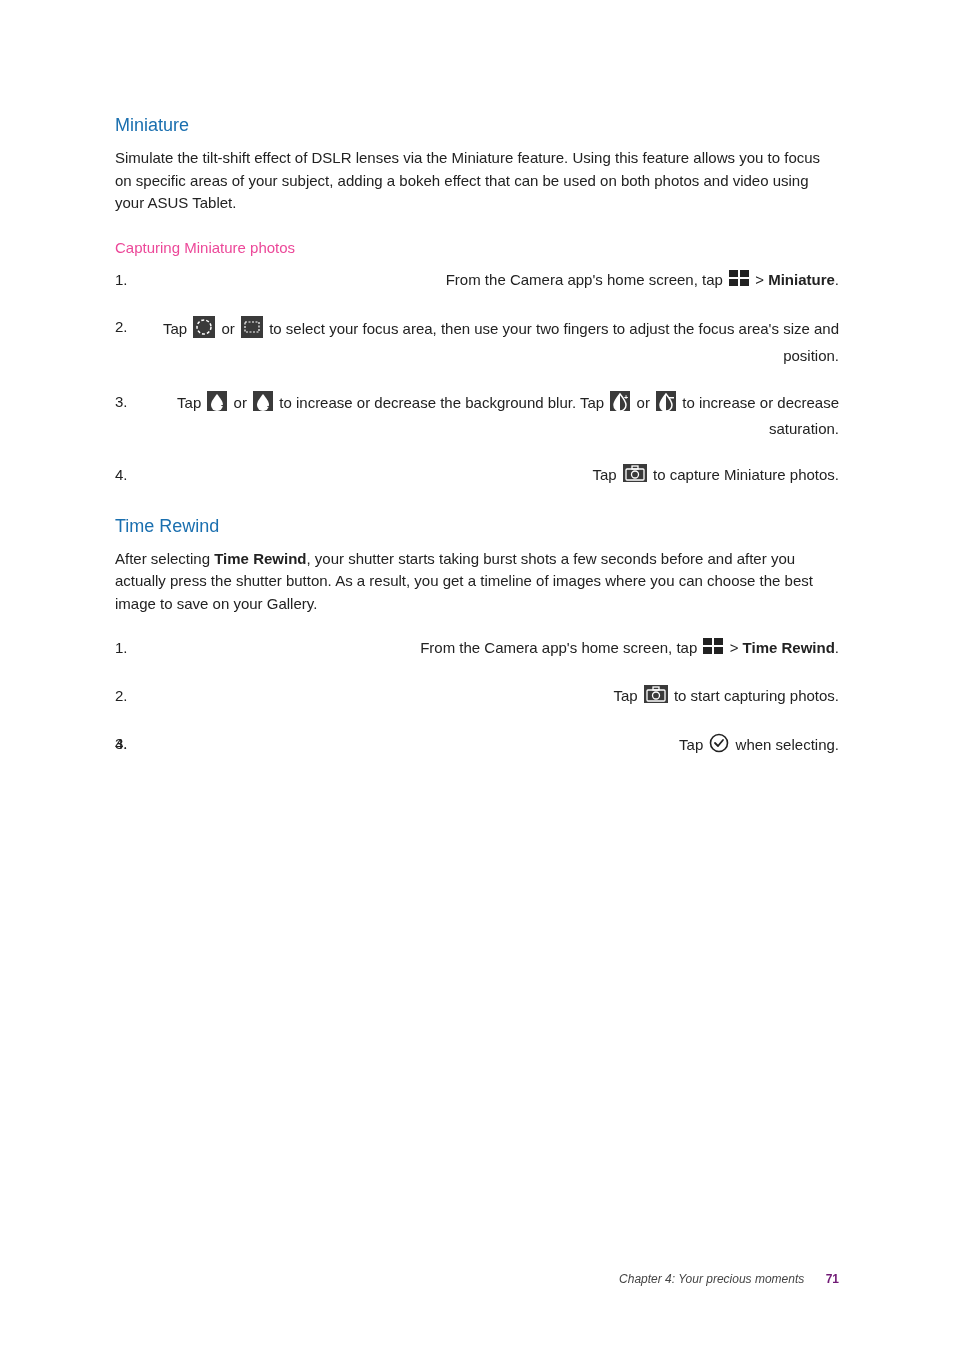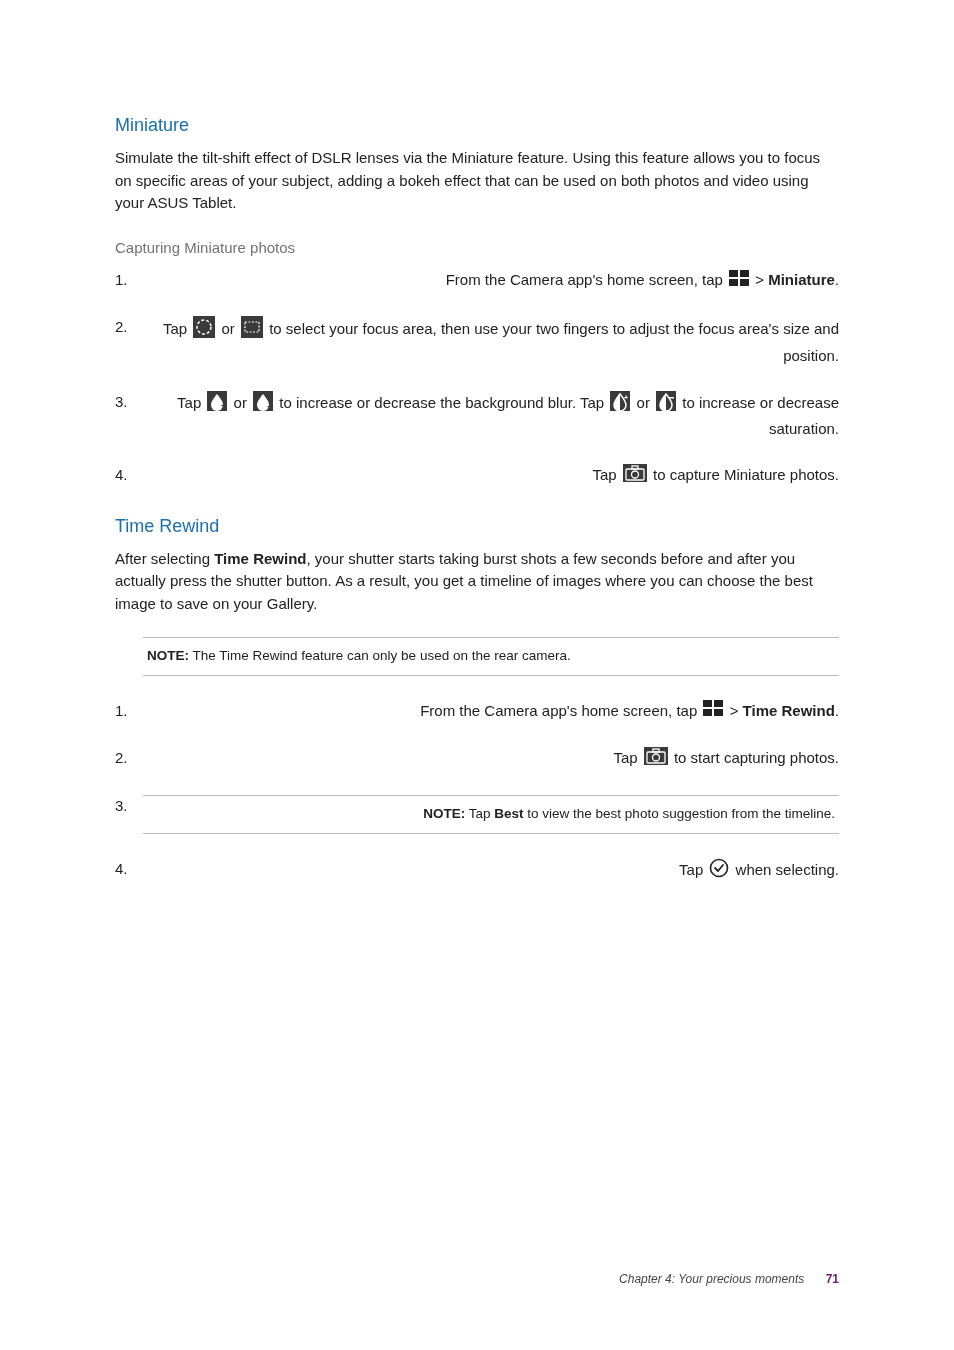--- a/index.html
+++ b/index.html
@@ -17,21 +17,21 @@
   .section-title {
     color: #1a6faf;
     font-size: 18px;
     font-weight: 400;
     margin-bottom: 8px;
   }
   .section-desc {
     margin-bottom: 22px;
   }
   .sub-heading {
-    color: #737373;
+    color: #ec4899;
     font-size: 15px;
     font-weight: 400;
     margin-bottom: 10px;
   }
   ol {
     list-style: none;
     counter-reset: item;
     padding-left: 0;
     text-align: right;
   }
@@ -134,46 +134,40 @@
     </li>
   </ol>
 </div>
 
 <div style="margin-top:6px;">
   <h2 class="section-title">Time Rewind</h2>
   <p class="section-desc">
     <span>After selecting </span><span class="bold">Time Rewind</span><span>, your shutter starts taking burst shots a few seconds before and after you actually press the shutter button. As a result, you get a timeline of images where you can choose the best image to save on your Gallery.</span>
   </p>
 
-  <div class="note-box">
-    <span class="note-label">NOTE:</span><span> The Time Rewind feature can only be used on the rear camera.</span>
-  </div>
 
 
   <ol>
     <li>
       <span>From the Camera app's home screen, tap </span><span class="icon"><svg width="20" height="16" viewBox="0 0 20 16">
             <rect x="0" y="0" width="9" height="7" fill="#222"></rect>
             <rect x="11" y="0" width="9" height="7" fill="#222"></rect>
             <rect x="0" y="9" width="9" height="7" fill="#222"></rect>
             <rect x="11" y="9" width="9" height="7" fill="#222"></rect>
           </svg></span><span> &gt; </span><span class="bold">Time Rewind</span><span>.</span>
     </li>
     <li>
       <span>Tap </span><span class="icon"><svg width="24" height="18" viewBox="0 0 24 18">
             <rect x="0" y="0" width="24" height="18" fill="#3a3a3a"></rect>
             <rect x="3" y="5" width="18" height="11" rx="1" fill="none" stroke="#fff" stroke-width="1.3"></rect>
             <rect x="9" y="2" width="6" height="3" fill="none" stroke="#fff" stroke-width="1.3"></rect>
             <circle cx="12" cy="10.5" r="3.5" fill="none" stroke="#fff" stroke-width="1.3"></circle>
           </svg></span><span> to start capturing photos.</span>
     </li>
     <li>
-      <div class="note-box" style="margin-left:0;">
-        <span class="note-label">NOTE:</span><span> Tap </span><span class="bold">Best</span><span> to view the best photo suggestion from the timeline.</span>
-      </div>
     </li>
     <li>
       <span>Tap </span><span class="icon"><svg width="20" height="20" viewBox="0 0 20 20">
             <circle cx="10" cy="10" r="8.5" fill="none" stroke="#222" stroke-width="1.6"></circle>
             <path d="M6 10 l3 3 l5-6" fill="none" stroke="#222" stroke-width="1.8" stroke-linecap="round" stroke-linejoin="round"></path>
           </svg></span><span> when selecting.</span>
     </li>
   </ol>
 </div>
 

